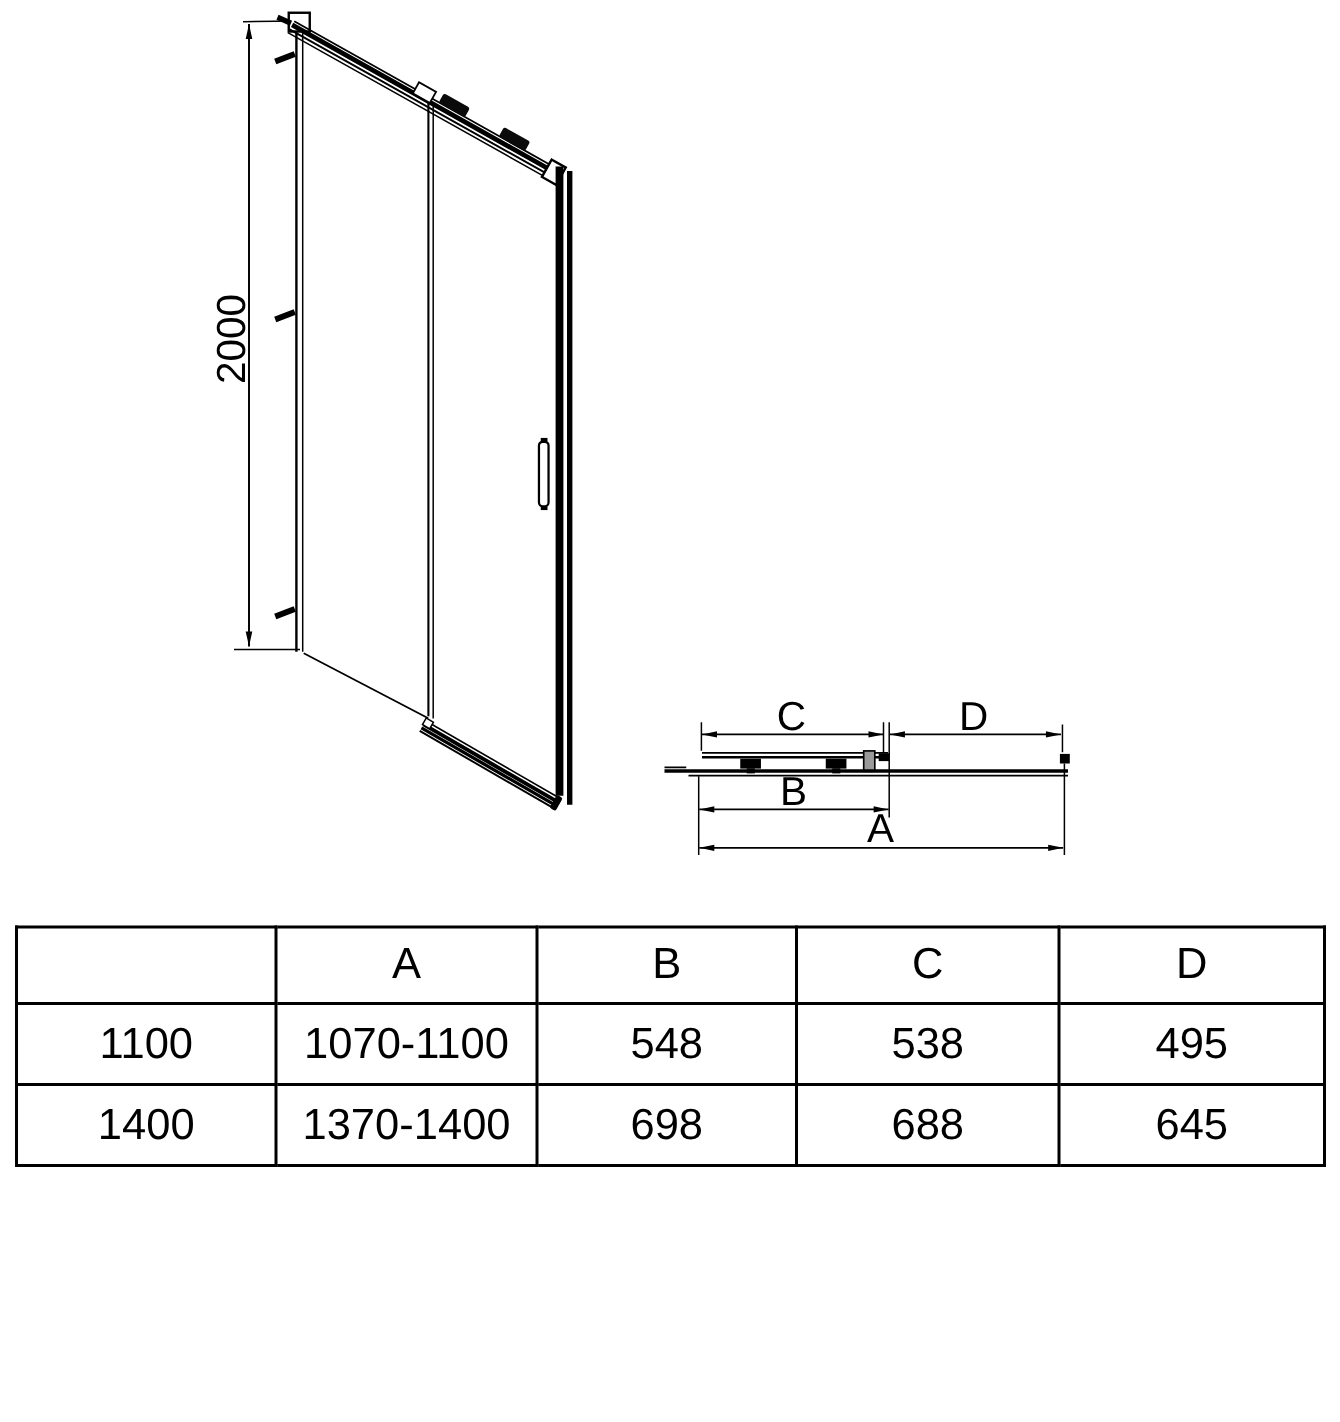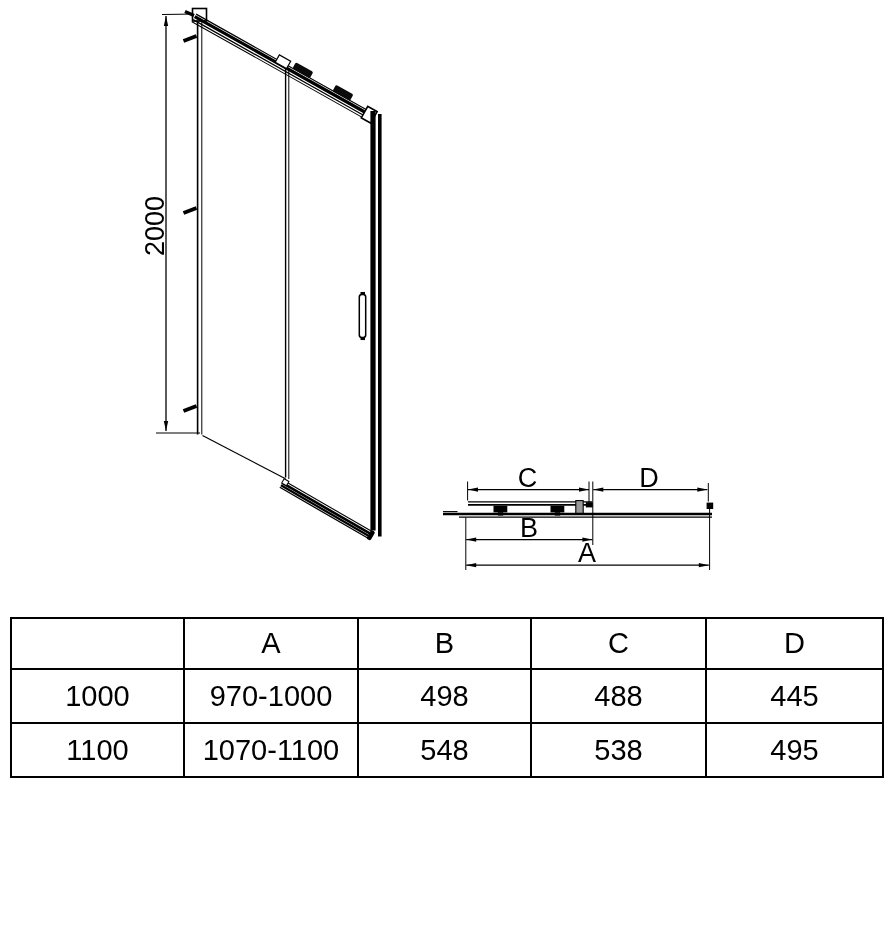--- a/index.html
+++ b/index.html
@@ -158,28 +158,28 @@
       <tr>
         <th></th>
         <th>A</th>
         <th>B</th>
         <th>C</th>
         <th>D</th>
       </tr>
     </thead>
     <tbody>
       <tr>
-        <td>1000</td>
-        <td>970-1000</td>
-        <td>498</td>
-        <td>488</td>
-        <td>445</td>
-      </tr>
-      <tr>
         <td>1100</td>
         <td>1070-1100</td>
         <td>548</td>
         <td>538</td>
         <td>495</td>
       </tr>
+      <tr>
+        <td>1400</td>
+        <td>1370-1400</td>
+        <td>698</td>
+        <td>688</td>
+        <td>645</td>
+      </tr>
     </tbody>
   </table>
 </div>
 
 </body></html>

